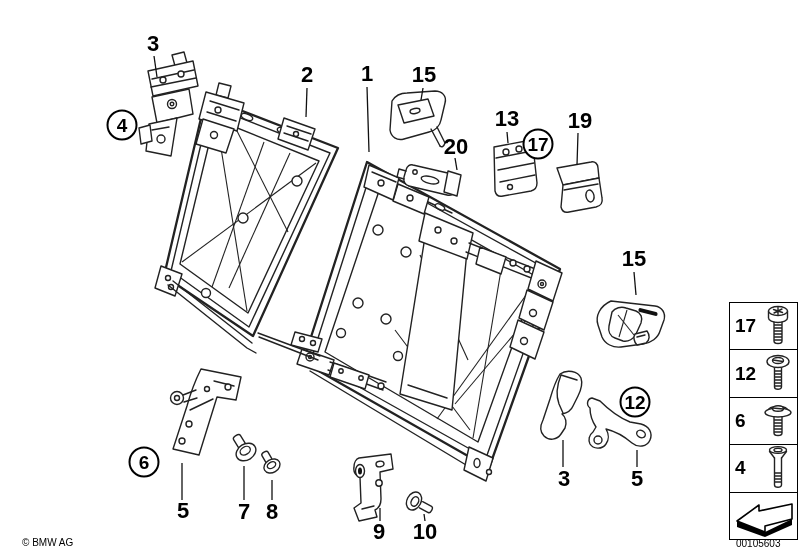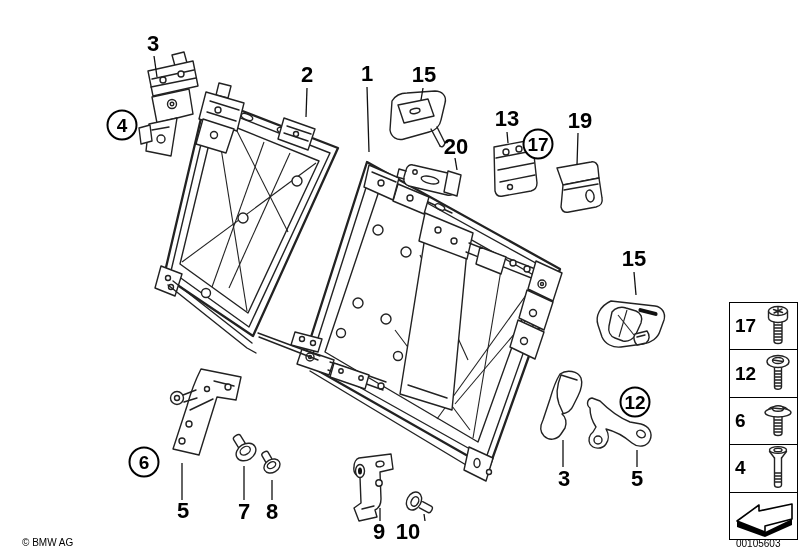--- a/index.html
+++ b/index.html
@@ -276,21 +276,21 @@
 
   <div class="callout" style="left:367px;top:74px">1</div>
   <div class="callout" style="left:307px;top:75px">2</div>
   <div class="callout" style="left:153px;top:44px">3</div>
   <div class="callout circled" style="left:122px;top:125px">4</div>
   <div class="callout" style="left:183px;top:511px">5</div>
   <div class="callout circled" style="left:144px;top:462px">6</div>
   <div class="callout" style="left:244px;top:512px">7</div>
   <div class="callout" style="left:272px;top:512px">8</div>
   <div class="callout" style="left:379px;top:532px">9</div>
-  <div class="callout" style="left:408px;top:532px">10</div>
+  <div class="callout" style="left:425px;top:532px">10</div>
   <div class="callout" style="left:637px;top:479px">5</div>
   <div class="callout circled" style="left:635px;top:402px">12</div>
   <div class="callout" style="left:424px;top:75px">15</div>
   <div class="callout" style="left:634px;top:259px">15</div>
   <div class="callout" style="left:564px;top:479px">3</div>
   <div class="callout" style="left:507px;top:119px">13</div>
   <div class="callout circled" style="left:538px;top:144px">17</div>
   <div class="callout" style="left:580px;top:121px">19</div>
   <div class="callout" style="left:456px;top:147px">20</div>
 

